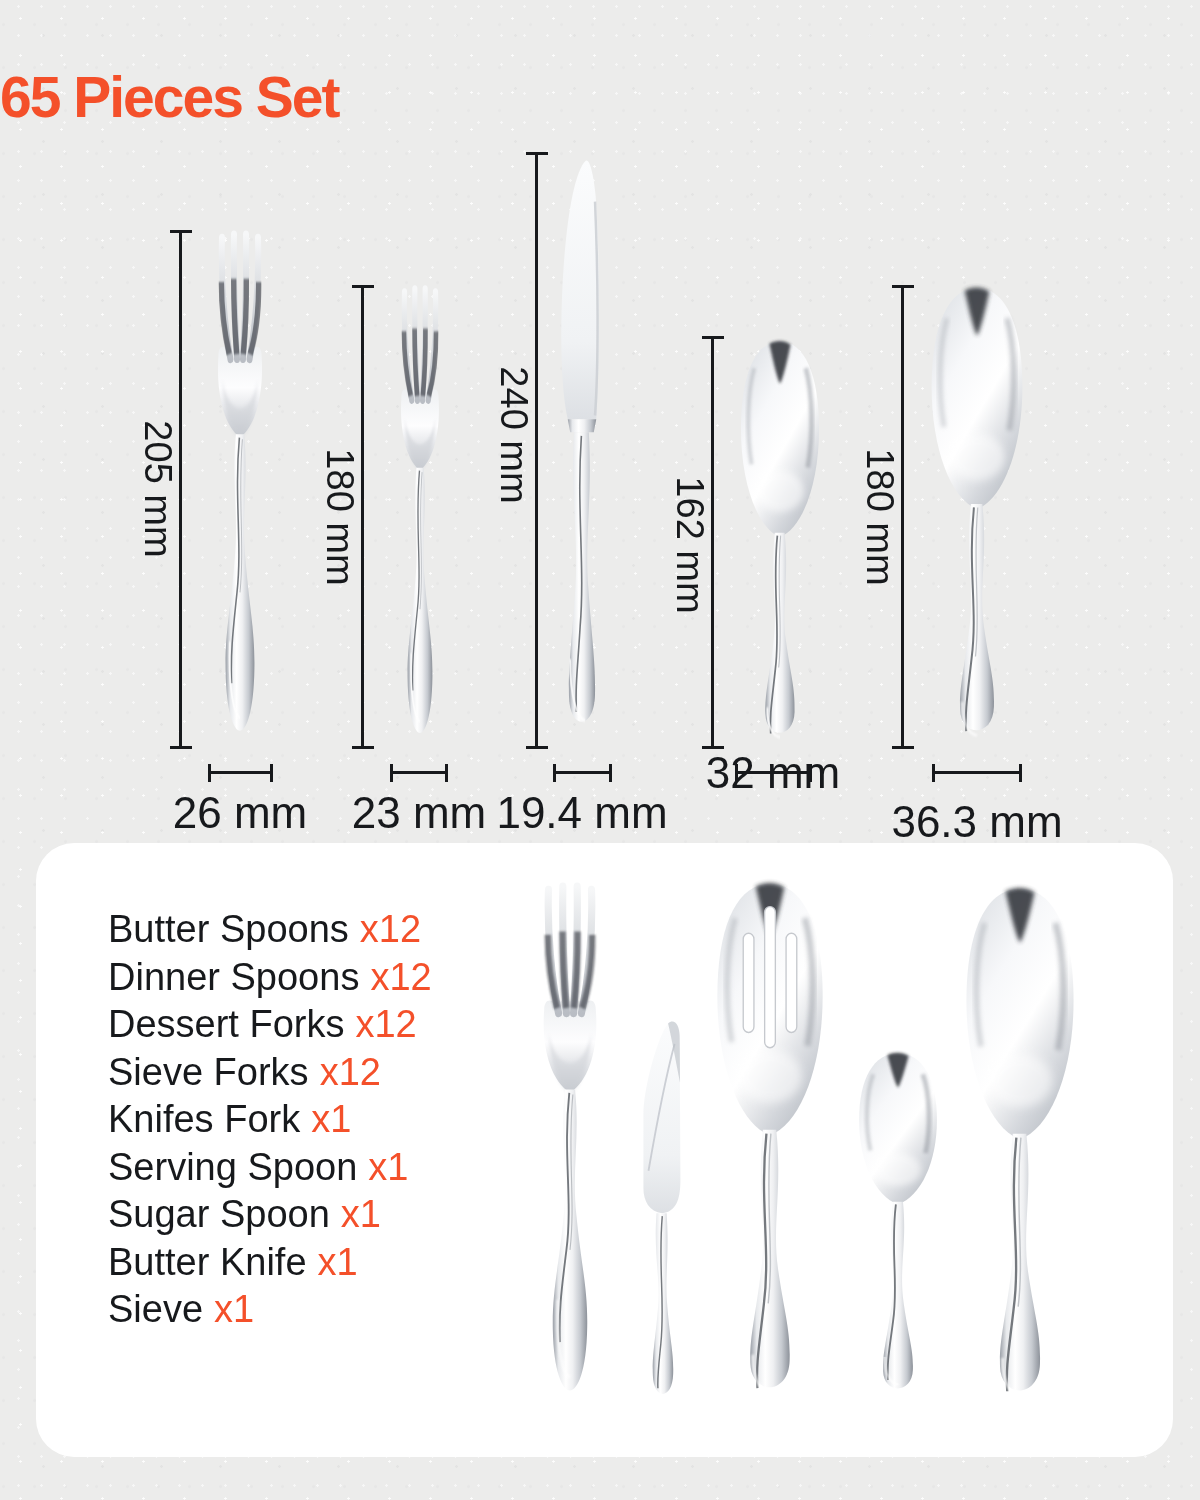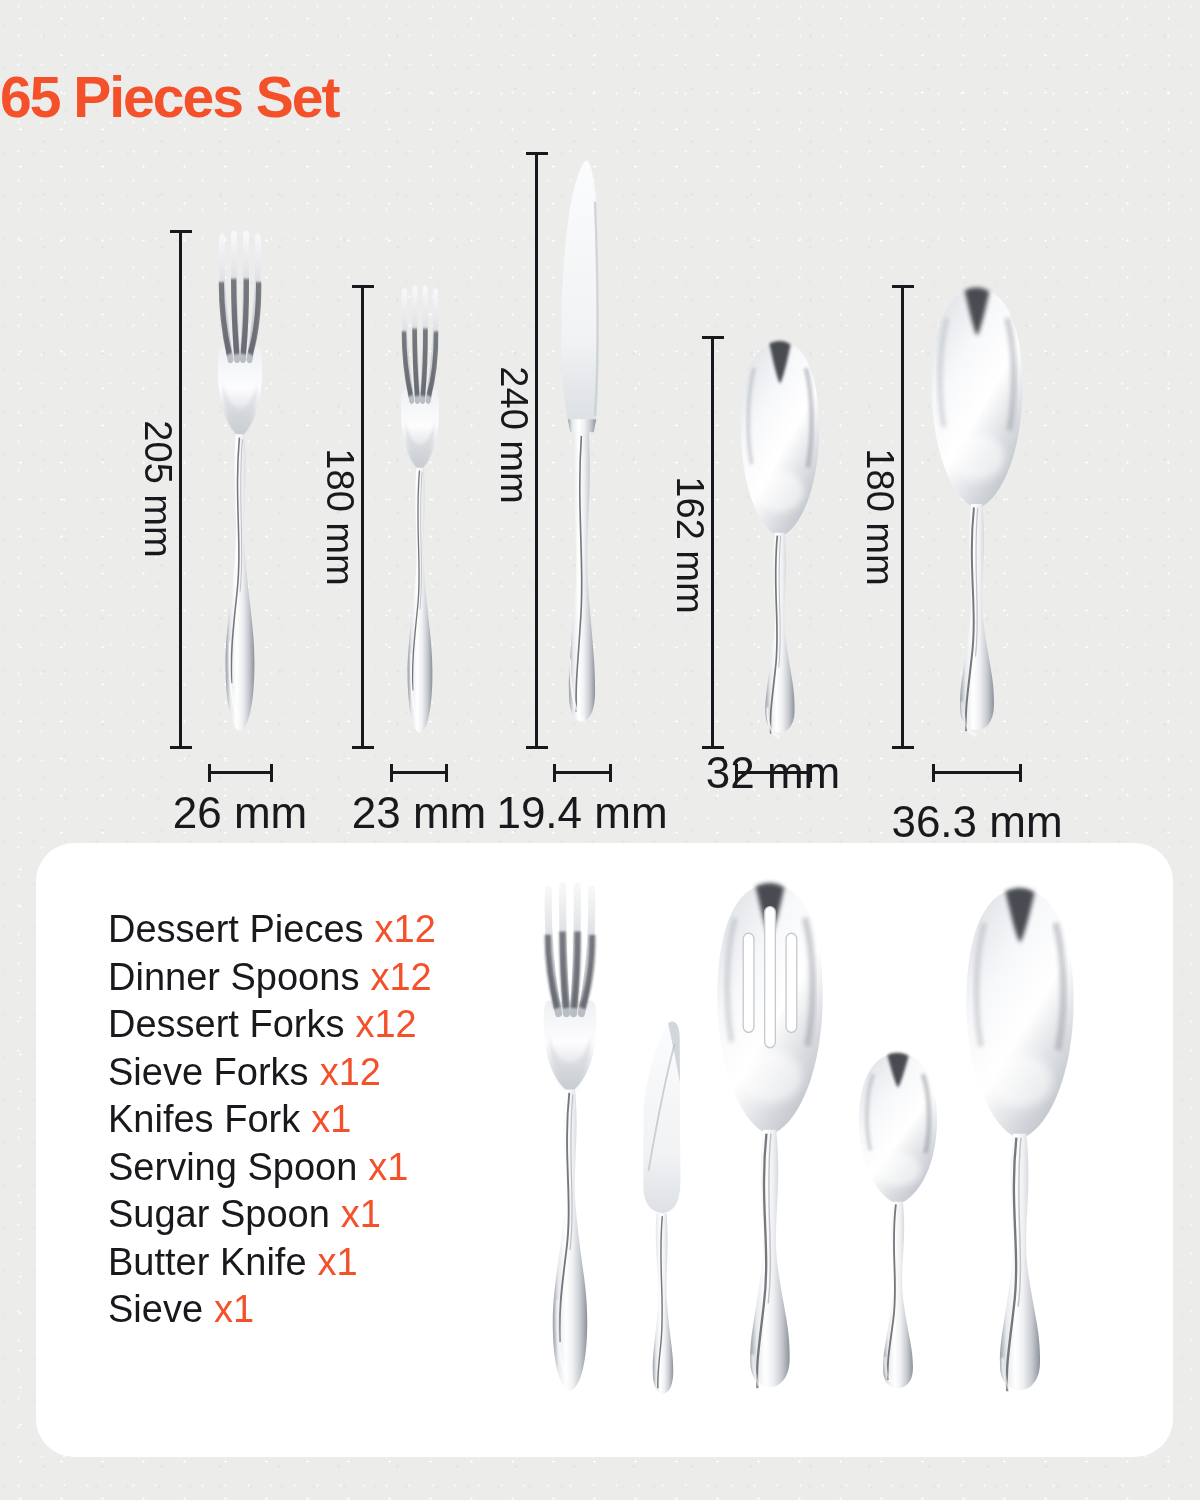--- a/index.html
+++ b/index.html
@@ -206,21 +206,21 @@
   <div class="vlabel" style="left:879px;top:517px;">180 mm</div>
   <svg class="art" style="left:927px;top:283px;width:100px;height:469px;" viewBox="0 0 130 560" preserveAspectRatio="none">
       <use href="#u-spoon-big" xlink:href="#u-spoon-big"></use>
     </svg>
   <div class="hdim" style="left:932px;top:771px;width:90px;"></div>
   <div class="wlabel" style="left:977px;top:788px;margin-top:9px;">36.3 mm</div>
 
   <div class="card"></div>
 
   <div class="list">
-    <div class="row"><span>Dessert Pieces</span><span class="qty">x12</span></div>
+    <div class="row"><span>Butter Spoons</span><span class="qty">x12</span></div>
     <div class="row"><span>Dinner Spoons</span><span class="qty">x12</span></div>
     <div class="row"><span>Dessert Forks</span><span class="qty">x12</span></div>
     <div class="row"><span>Sieve Forks</span><span class="qty">x12</span></div>
     <div class="row"><span>Knifes Fork</span><span class="qty">x1</span></div>
     <div class="row"><span>Serving Spoon</span><span class="qty">x1</span></div>
     <div class="row"><span>Sugar Spoon</span><span class="qty">x1</span></div>
     <div class="row"><span>Butter Knife</span><span class="qty">x1</span></div>
     <div class="row"><span>Sieve</span><span class="qty">x1</span></div>
   </div>
 

